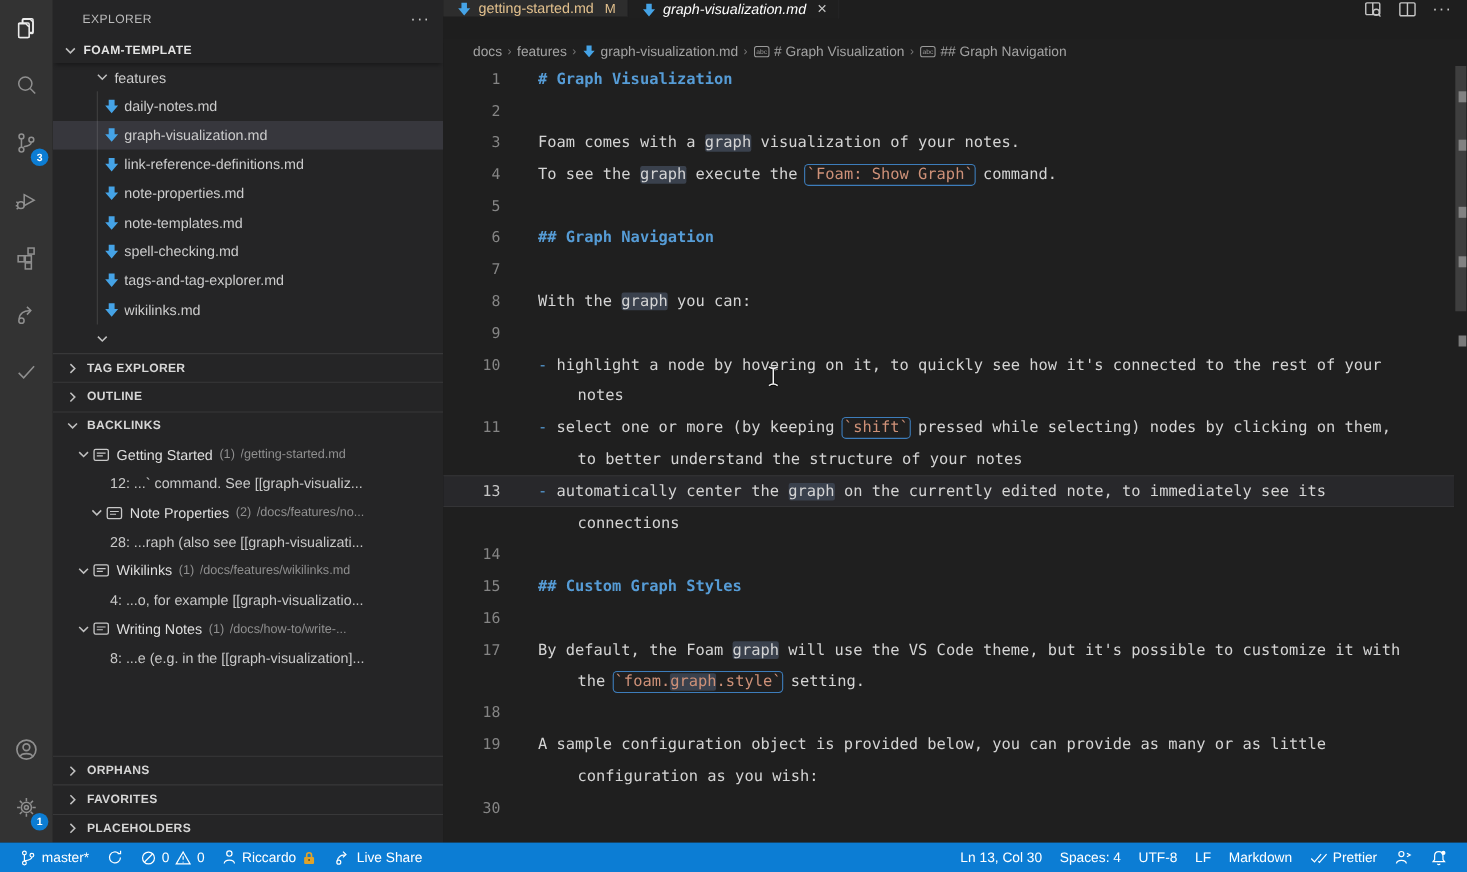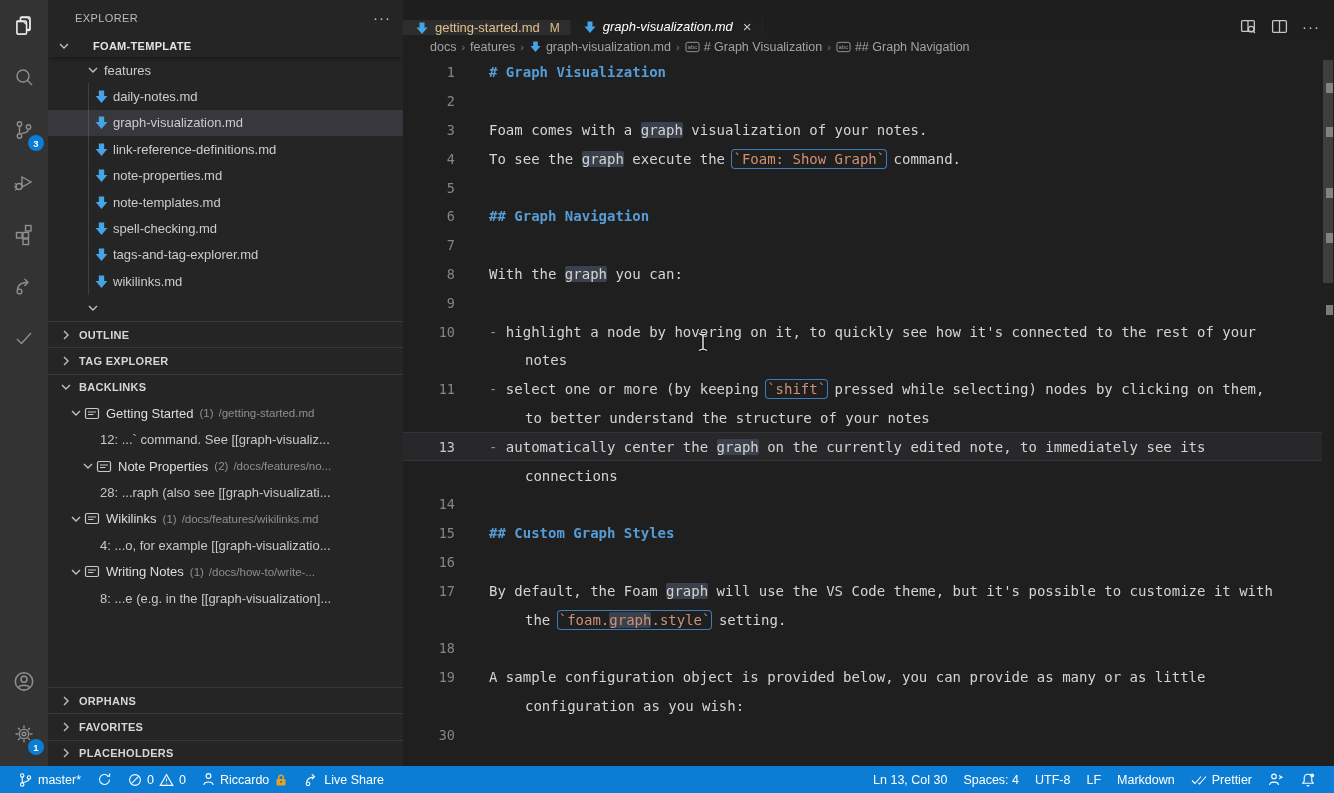--- a/index.html
+++ b/index.html
@@ -19,21 +19,21 @@
     border-radius:9px; background:#0c7dd4; color:#fff; font-size:9.5px; font-weight:bold;
     display:flex; align-items:center; justify-content:center; padding:0 3px; }
 
   
   .sidebar{ position:absolute; left:48px; top:0; width:355px; height:766px;
     background:#252526; overflow:hidden; font-size:13px; }
   .sb-header{ height:35px; display:flex; align-items:center; padding:0 12px 0 27px;
     font-size:11px; color:#bbbbbb; letter-spacing:.4px; }
   .sb-header .grow{ flex:1; }
   .dots-icon{ color:#c5c5c5; font-size:15px; letter-spacing:1px; cursor:pointer; }
-  .ws-header{ height:22px; display:flex; align-items:center; gap:21px; padding-left:8px;
+  .ws-header{ height:22px; display:flex; align-items:center; gap:4px; padding-left:8px;
     font-size:11px; font-weight:bold; color:#e3e3e3; letter-spacing:.3px; position:relative; z-index:2;
     box-shadow:0 4px 4px -2px rgba(0,0,0,.35); }
   .trow{ height:26.4px; display:flex; align-items:center; white-space:nowrap;
     overflow:hidden; cursor:pointer; position:relative; }
   .trow.selected{ background:#37373d; }
   .tree{ position:relative; }
   .indent-guide{ position:absolute; left:40px; top:26px; bottom:26px; width:1px;
     background:rgba(255,255,255,.12); }
   .chev{ stroke:#c0c0c0; fill:none; stroke-width:1.4; flex:none; }
   .tlabel{ overflow:hidden; text-overflow:ellipsis; }
@@ -41,21 +41,21 @@
     font-size:11px; font-weight:bold; color:#d6d6d6; letter-spacing:.3px;
     border-top:1px solid rgba(128,128,128,.22); cursor:pointer; }
   .bl-count{ color:#8f8f8f; font-size:11.5px; margin-left:6px; }
   .bl-path{ color:#8f8f8f; font-size:11.5px; margin-left:5px; overflow:hidden; text-overflow:ellipsis;}
   .bl-snip{ padding-left:52px; color:#c8c8c8; }
   .sb-bottom{ position:absolute; bottom:0; left:0; right:0; }
 
   
   .editorarea{ position:absolute; left:403px; top:0; width:931px; height:766px; background:#1f1f1f; }
   .tabbar{ position:absolute; top:0; left:0; right:0; height:35px; background:#1e1e1e;
-    display:flex; align-items:flex-end; }
+    display:flex; align-items:flex-start; }
   .tab{ display:flex; align-items:center; gap:6px; padding:0 10px 0 12px; font-size:13px;
     border-right:1px solid #252526; cursor:pointer; }
   .tab.inactive{ background:#2d2d2d; color:#e2c08d; }
   .tab.active{ background:#1f1f1f; color:#ffffff; font-style:italic; }
   .tab .mod{ font-size:12px; color:#e2c08d; margin-left:4px; }
   .tab .close{ font-style:normal; color:#c5c5c5; font-size:15px; margin-left:4px; }
   .tab-actions{ margin-left:auto; display:flex; align-items:center; gap:14px; padding-right:14px; }
   .tab-actions svg{ stroke:#c5c5c5; fill:none; stroke-width:1.2; cursor:pointer; }
   .breadcrumbs{ position:absolute; top:35px; left:0; right:0; height:23px; display:flex;
     align-items:center; gap:5px; padding-left:27px; font-size:12.5px; color:#a3a3a3;
@@ -246,27 +246,27 @@
           </svg>
           <span class="tlabel" style="margin-left: 3px; margin-top: 45px;">how-to</span>
         </div>
         <div class="indent-guide"></div>
       </div>
     <div id="panes">
         <div class="sect">
           <svg width="16" height="16" viewBox="0 0 16 16" class="chev">
             <path d="M6 4l4 4-4 4"></path>
           </svg>
+          <span>TAG EXPLORER</span>
+        </div>
+        <div class="sect">
+          <svg width="16" height="16" viewBox="0 0 16 16" class="chev">
+            <path d="M6 4l4 4-4 4"></path>
+          </svg>
           <span>OUTLINE</span>
-        </div>
-        <div class="sect">
-          <svg width="16" height="16" viewBox="0 0 16 16" class="chev">
-            <path d="M6 4l4 4-4 4"></path>
-          </svg>
-          <span>TAG EXPLORER</span>
         </div>
         <div class="sect">
           <svg width="16" height="16" viewBox="0 0 16 16" class="chev">
             <path d="M4 6l4 4 4-4"></path>
           </svg>
           <span>BACKLINKS</span>
         </div>
         <div class="trow" style="padding-left: 20px;">
           <svg width="16" height="16" viewBox="0 0 16 16" class="chev">
             <path d="M4 6l4 4 4-4"></path>

